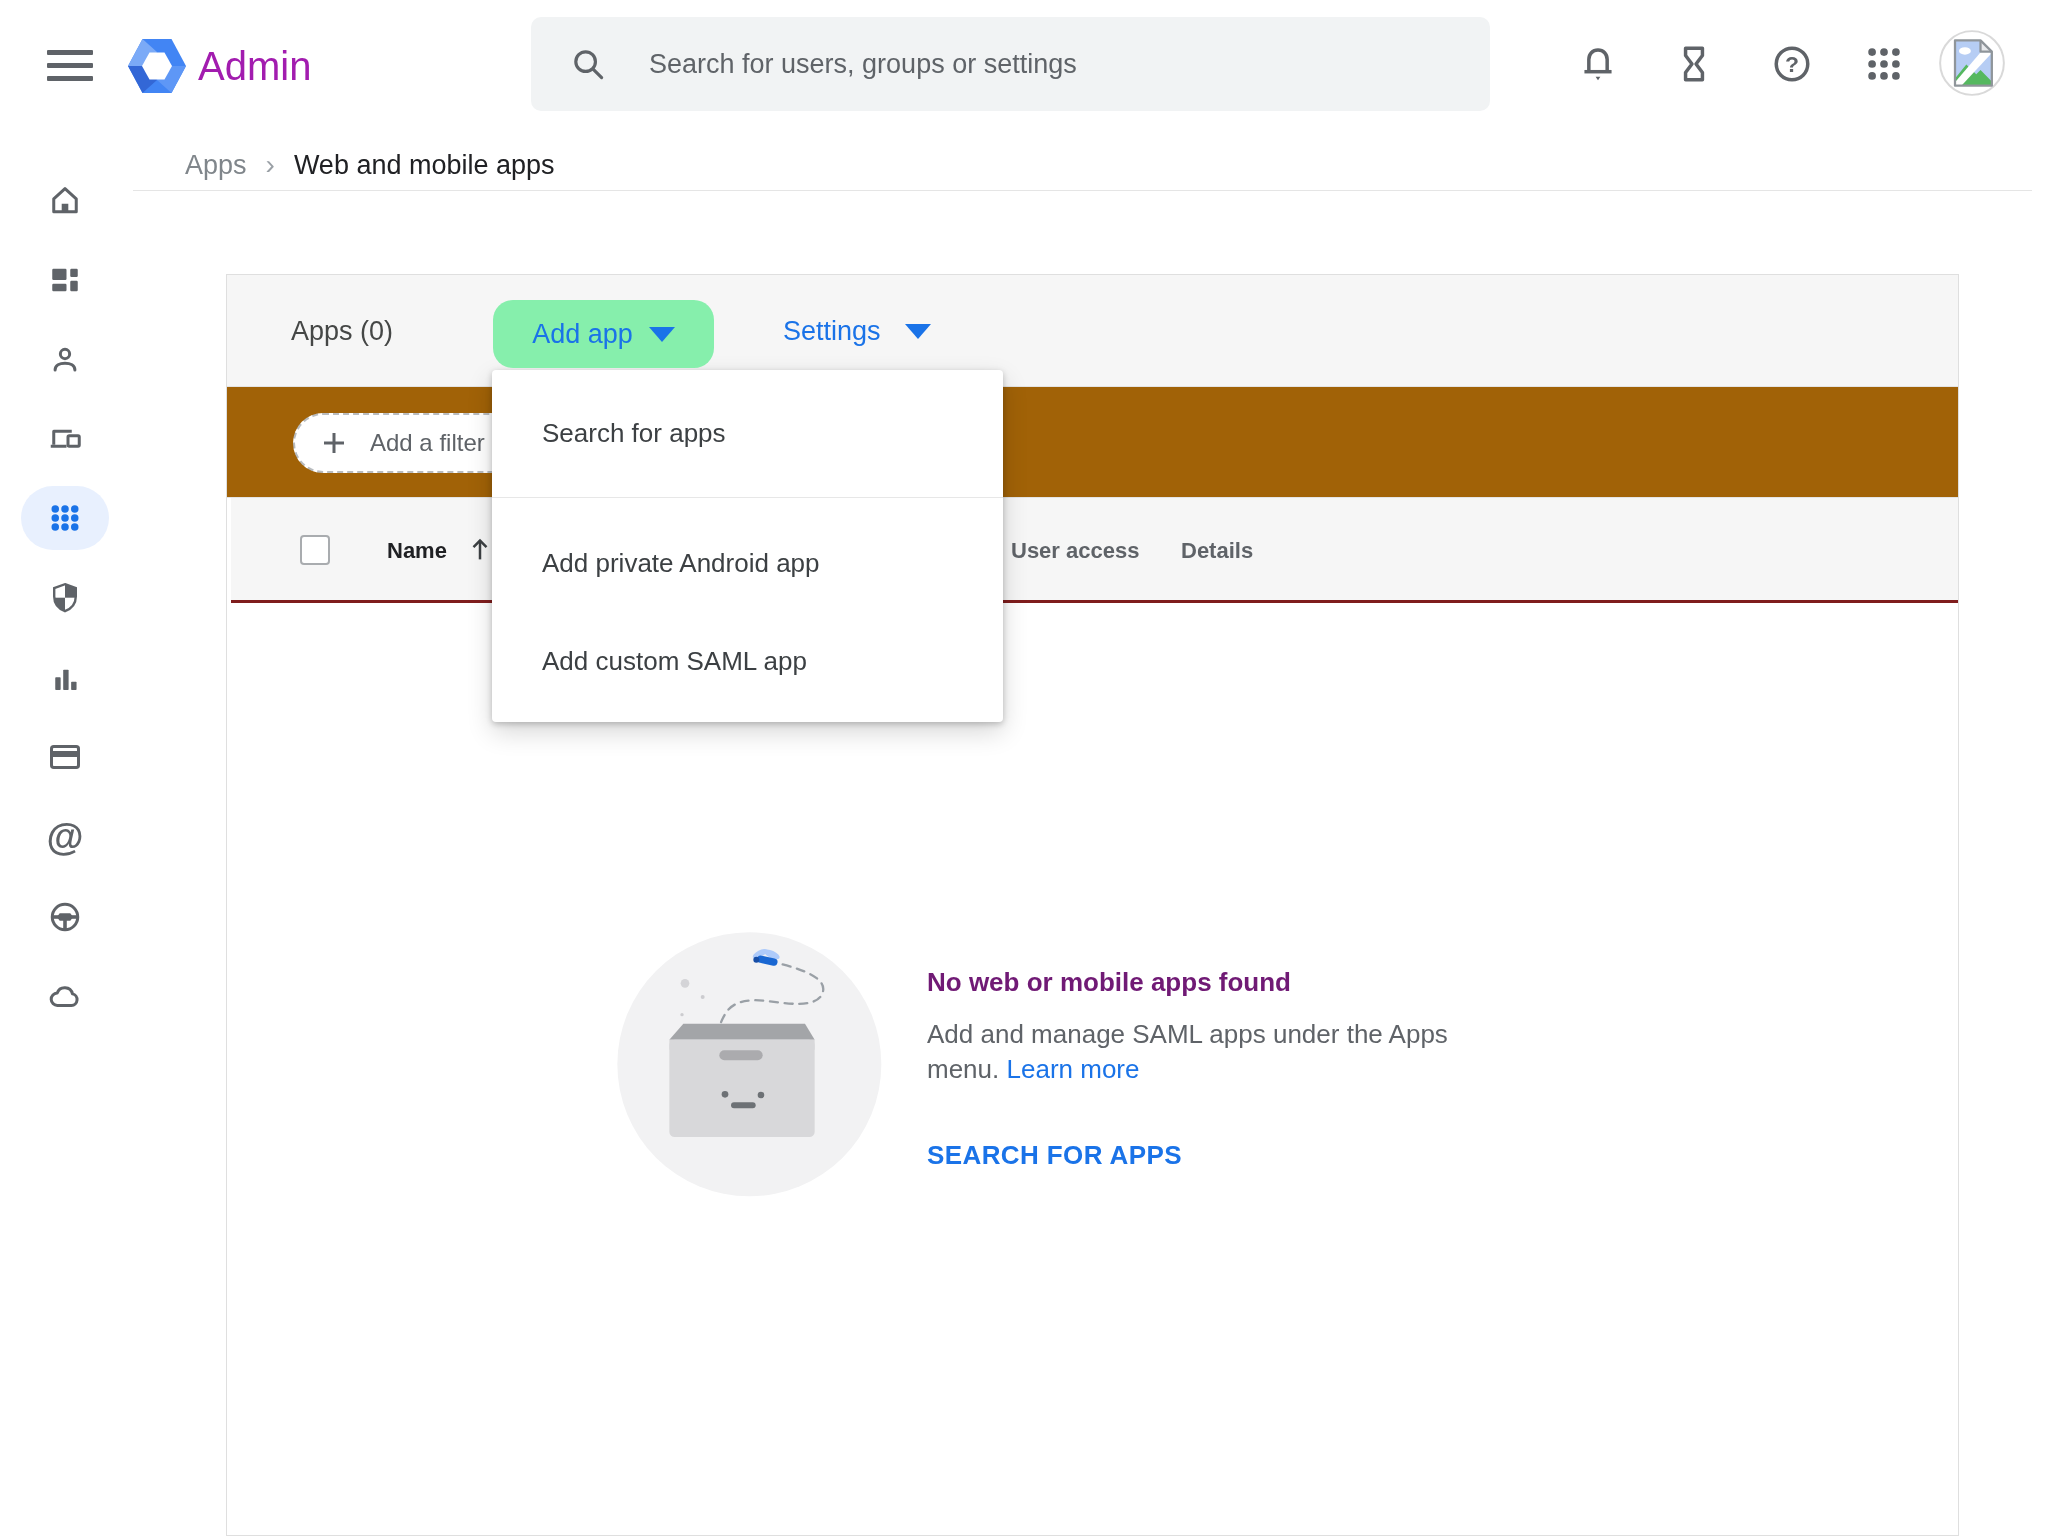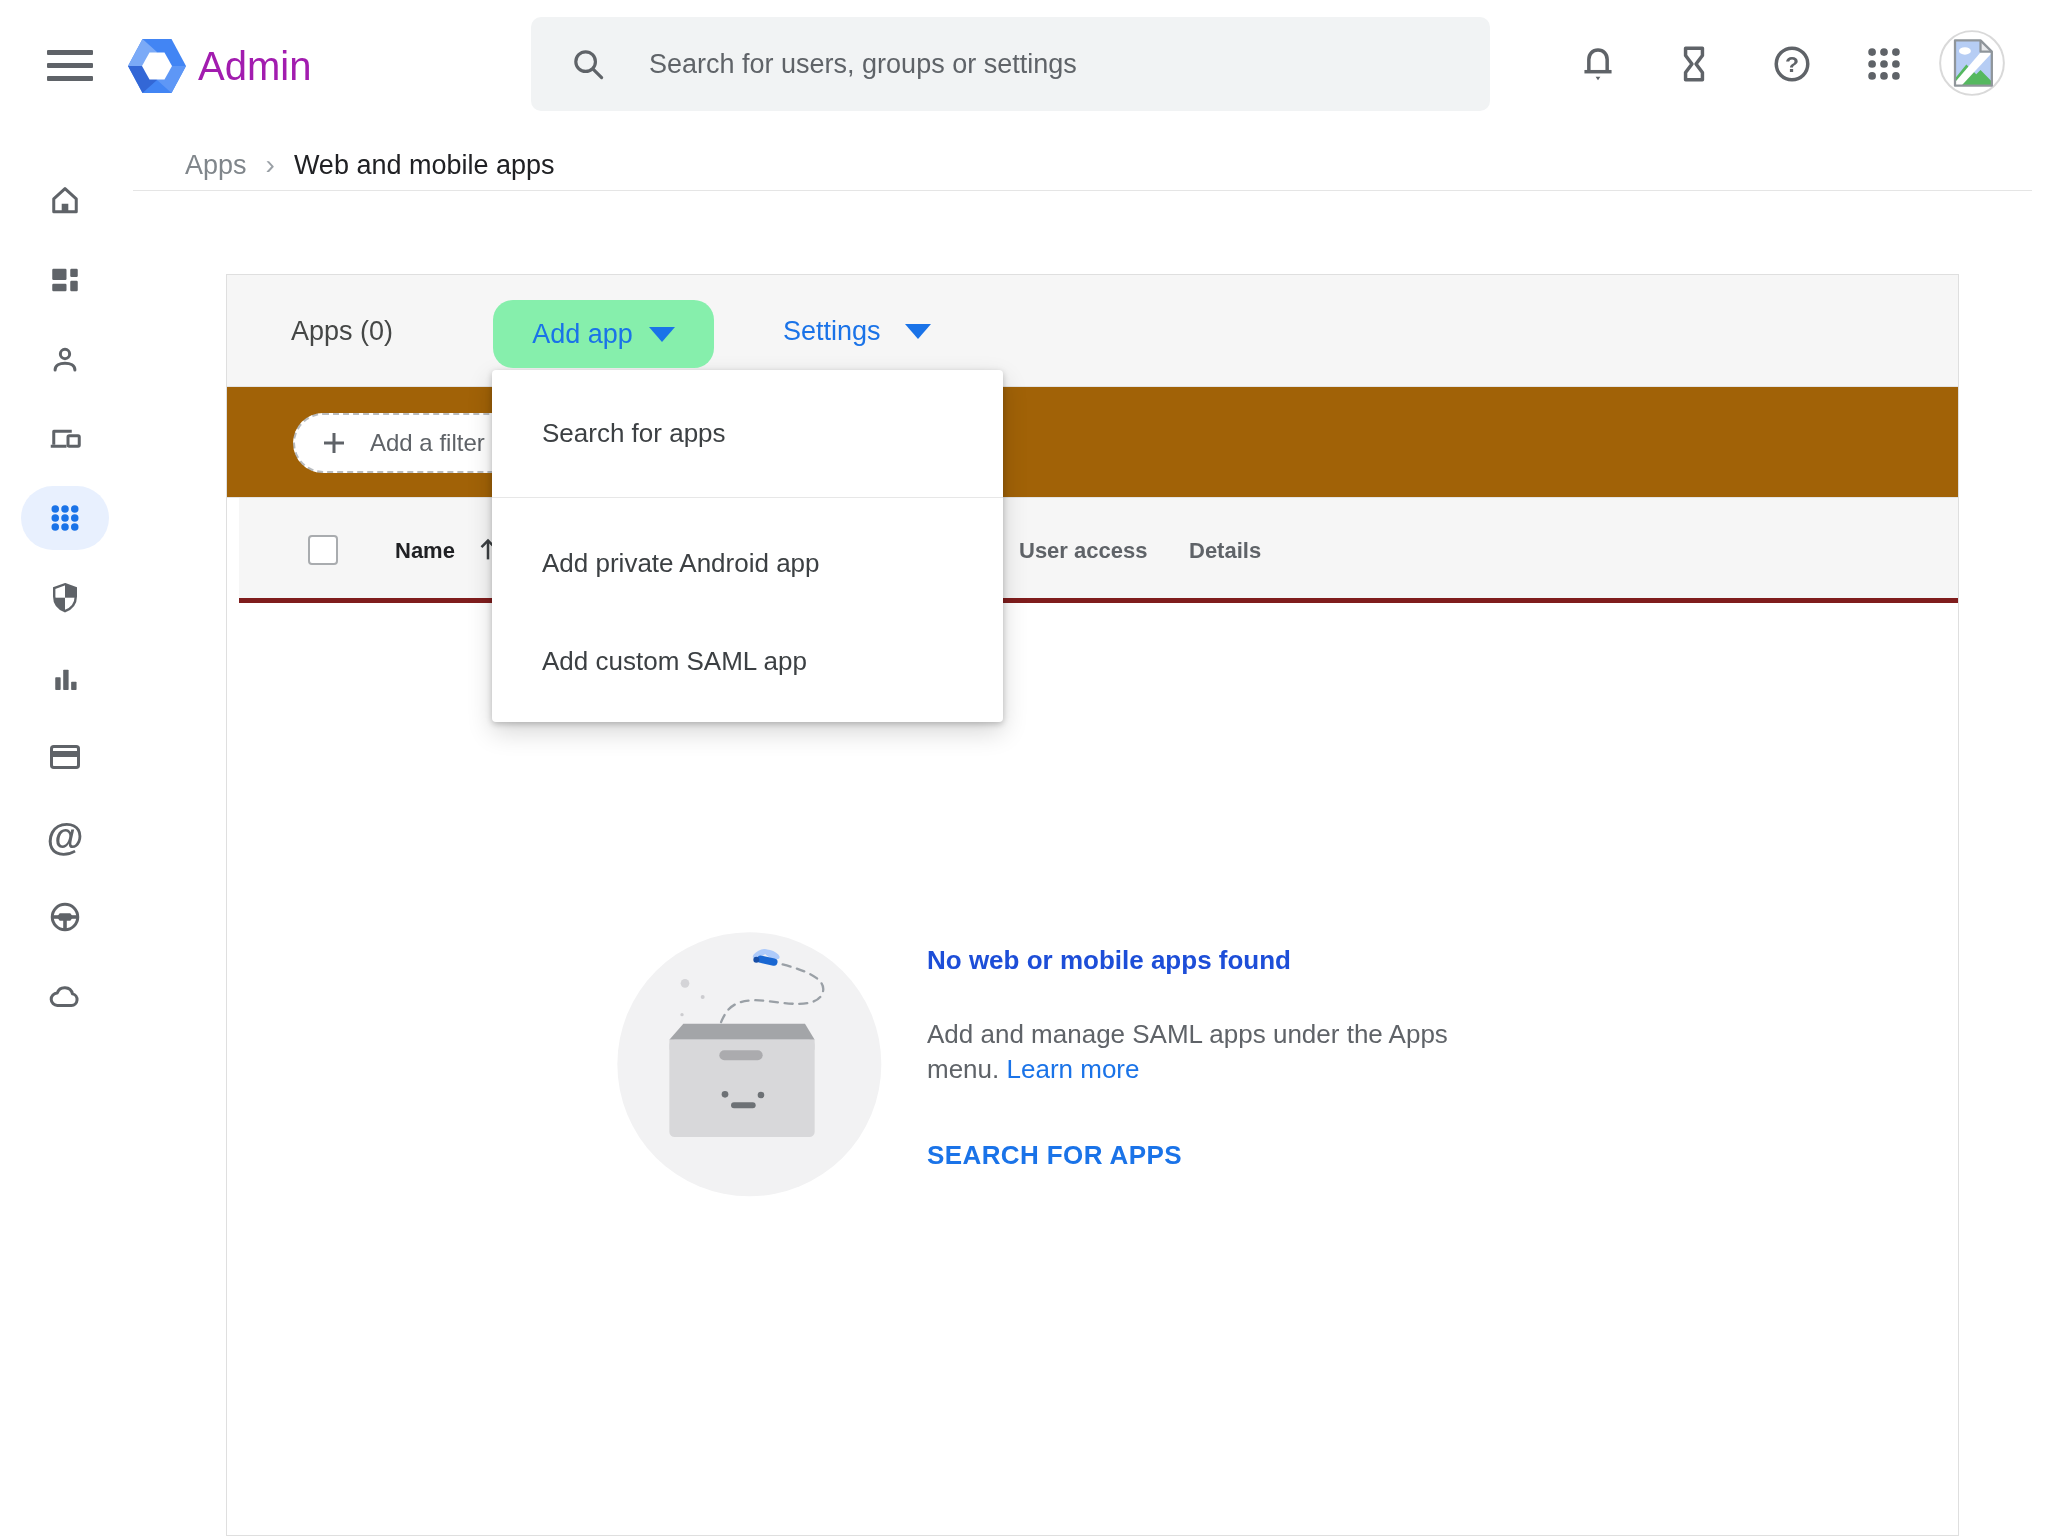--- a/index.html
+++ b/index.html
@@ -41,30 +41,30 @@
   .card-title { position:absolute; left:64px; top:0; height:112px; line-height:112px; font-size:27px; color:#454746; }
   .addapp-btn { position:absolute; left:266px; top:25px; width:221px; height:68px; background:#86efac; border-radius:20px; display:flex; align-items:center; justify-content:center; gap:16px; cursor:pointer; z-index:40; }
   .blue-label { color:#1a73e8; font-size:27px; }
   .caret { width:0; height:0; border-left:13px solid transparent; border-right:13px solid transparent; border-top:15px solid #1a73e8; }
   .settings-btn { position:absolute; left:536px; top:0; height:112px; display:flex; align-items:center; gap:24px; padding:0 20px; cursor:pointer; }
 
   .filter-row { position:absolute; left:0; top:112px; right:0; height:111px; background:#a16207; border-bottom:1px solid #e4e4e4; }
   .filter-chip { position:absolute; left:66px; top:26px; width:240px; height:60px; border:2px dashed #b9bcbf; border-radius:30px; display:flex; align-items:center; padding-left:24px; gap:21px; cursor:pointer; background:#fff; }
   .filter-chip .chip-label { font-size:24px; color:#5f6368; white-space:nowrap; }
 
-  .table-header { position:absolute; left:12px; top:223px; right:0; height:105px; background:#f6f6f6; border-bottom:5px solid #7f1d1d; }
+  .table-header { position:absolute; left:4px; top:223px; right:0; height:105px; background:#f6f6f6; border-bottom:3px solid #7f1d1d; }
   .checkbox { position:absolute; left:69px; top:37px; width:30px; height:30px; background:#fff; border:2px solid #a9acaf; border-radius:4px; cursor:pointer; }
   .col-name { position:absolute; left:156px; top:0; height:105px; line-height:105px; font-size:22px; font-weight:bold; color:#202124; cursor:pointer; }
   .sort-icon { position:absolute; left:234px; top:37px; color:#3c4043; cursor:pointer; }
   .col-useraccess { position:absolute; left:780px; top:0; height:105px; line-height:105px; font-size:22px; font-weight:bold; color:#5f6368; }
   .col-details { position:absolute; left:950px; top:0; height:105px; line-height:105px; font-size:22px; font-weight:bold; color:#5f6368; }
 
   
   .empty-illu { position:absolute; left:374px; top:626px; }
-  .empty-title { position:absolute; left:700px; top:670px; font-size:26px; font-weight:bold; color:#1d4ed8; }
+  .empty-title { position:absolute; left:700px; top:692px; font-size:26px; font-weight:bold; color:#701a75; }
   .empty-body { position:absolute; left:700px; top:742px; width:566px; font-size:26px; line-height:35px; color:#5f6368; }
   .learn-more { color:#1a73e8; cursor:pointer; }
   .empty-cta { position:absolute; left:700px; top:865px; font-size:26px; font-weight:bold; letter-spacing:0.4px; color:#1a73e8; cursor:pointer; }
 
   
   .menu { left:492px; top:370px; width:511px; background:#fff; border-radius:4px; z-index:30;
           box-shadow:0 2px 6px rgba(0,0,0,0.22), 0 10px 26px rgba(0,0,0,0.16); }
   .menu-item-first { height:127px; display:flex; align-items:center; padding-left:50px; font-size:26px; color:#3c4043; cursor:pointer; }
   .menu-divider { height:1px; background:#e7e7e7; }
   .menu-group { padding:16px 0 12px 0; }

